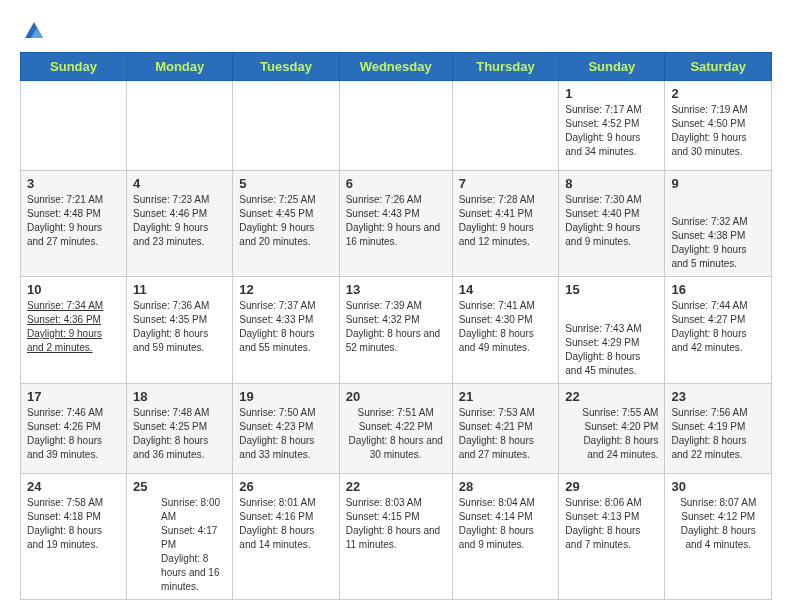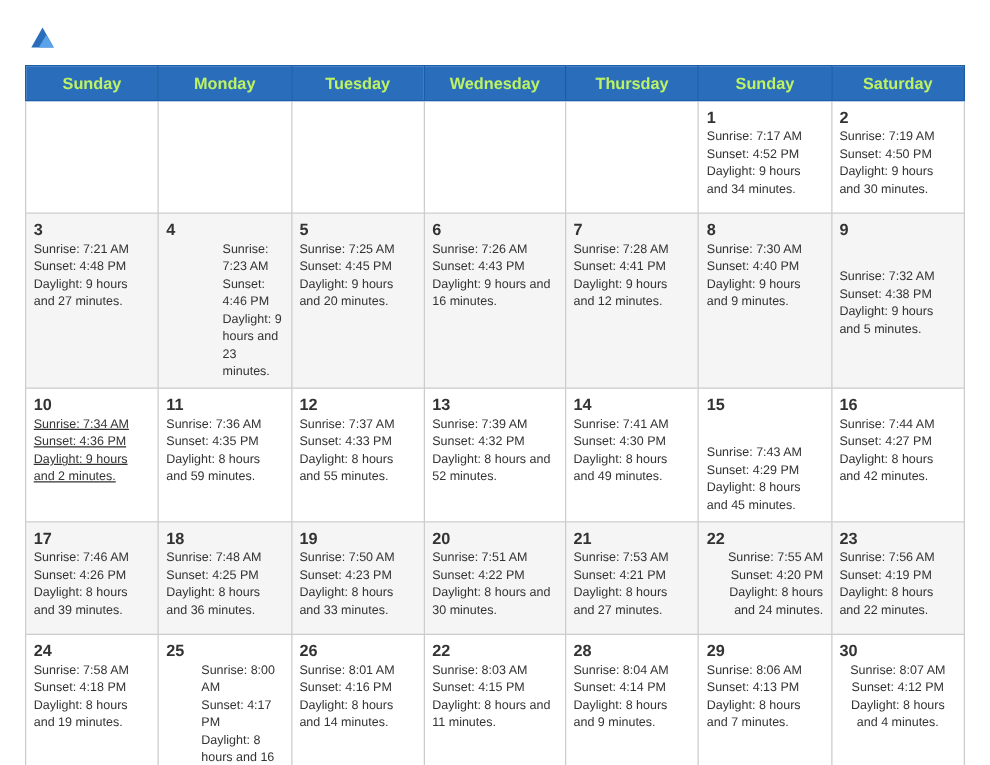--- a/index.html
+++ b/index.html
@@ -135,21 +135,21 @@
       </tr>
       <tr>
         <td>
           <span class="day-number">3</span>
           <div class="day-info" style="white-space: pre-line;">Sunrise: 7:21 AM
 Sunset: 4:48 PM
 Daylight: 9 hours and 27 minutes.</div>
         </td>
         <td>
           <span class="day-number">4</span>
-          <div class="day-info" style="white-space: pre-line; margin-left: 45px;">Sunrise: 7:23 AM
+          <div class="day-info" style="white-space: pre-line;">Sunrise: 7:23 AM
 Sunset: 4:46 PM
 Daylight: 9 hours and 23 minutes.</div>
         </td>
         <td>
           <span class="day-number">5</span>
           <div class="day-info" style="white-space: pre-line;">Sunrise: 7:25 AM
 Sunset: 4:45 PM
 Daylight: 9 hours and 20 minutes.</div>
         </td>
         <td>
@@ -235,21 +235,21 @@
 Daylight: 8 hours and 36 minutes.</div>
         </td>
         <td>
           <span class="day-number">19</span>
           <div class="day-info" style="white-space: pre-line;">Sunrise: 7:50 AM
 Sunset: 4:23 PM
 Daylight: 8 hours and 33 minutes.</div>
         </td>
         <td>
           <span class="day-number">20</span>
-          <div class="day-info" style="white-space: pre-line;">Sunrise: 7:51 AM
+          <div class="day-info" style="white-space: pre-line; text-align: center;">Sunrise: 7:51 AM
 Sunset: 4:22 PM
 Daylight: 8 hours and 30 minutes.</div>
         </td>
         <td>
           <span class="day-number">21</span>
           <div class="day-info" style="white-space: pre-line;">Sunrise: 7:53 AM
 Sunset: 4:21 PM
 Daylight: 8 hours and 27 minutes.</div>
         </td>
         <td>

